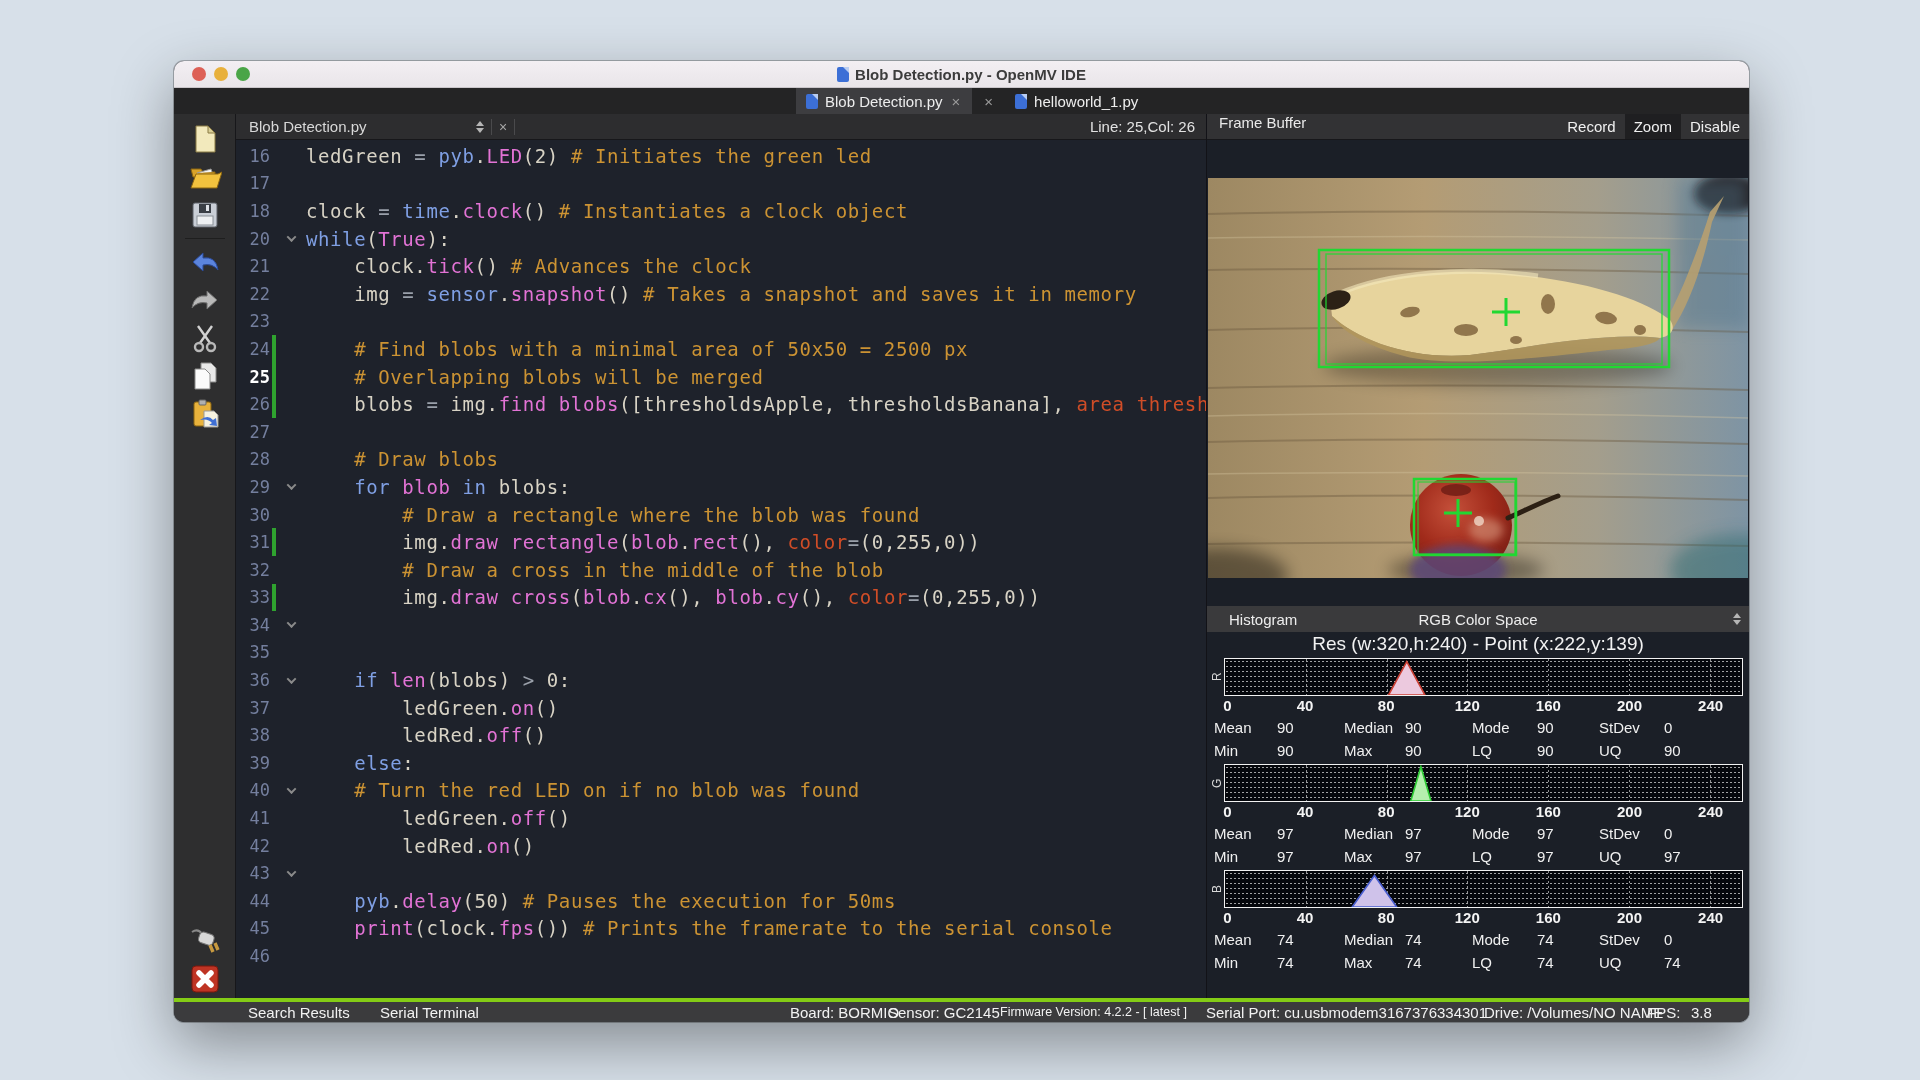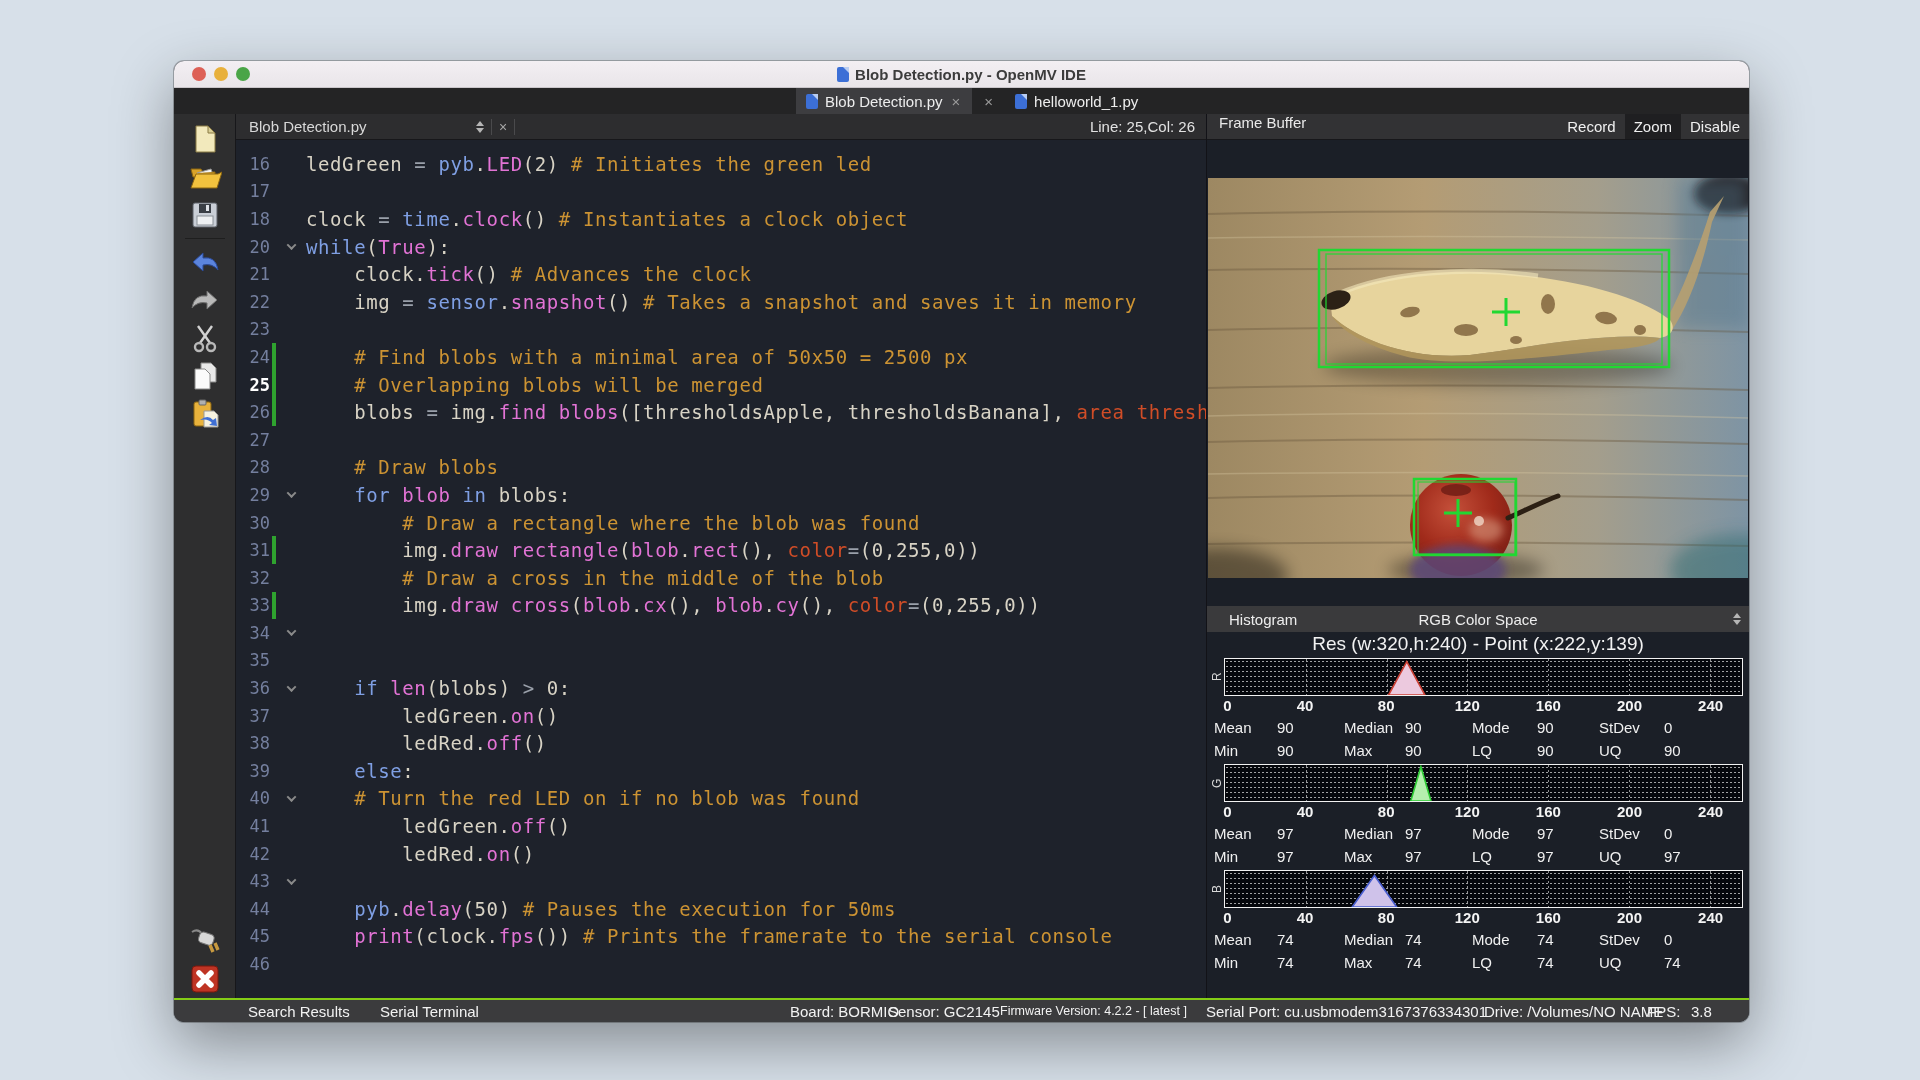--- a/index.html
+++ b/index.html
@@ -35,21 +35,21 @@
     display:flex;align-items:center;color:#d8d8d8;font-size:15px;position:relative;}
   #editor-header .doctitle{padding-left:13px;}
   .hdr-ctrls{position:absolute;left:240px;top:0;height:100%;display:flex;align-items:center;}
   .vsep{width:1px;height:16px;background:#4a4a4c;margin:0 7px;}
   .updown{display:flex;flex-direction:column;gap:2px;}
   .updown i{display:block;width:0;height:0;border-left:4px solid transparent;border-right:4px solid transparent;}
   .updown .up{border-bottom:5px solid #b5b5b5;}
   .updown .dn{border-top:5px solid #b5b5b5;}
   .x-glyph{color:#a8a8a8;font-size:14px;}
   #linecol{margin-left:auto;padding-right:11px;color:#e2e2e2;}
-  #code{flex:1 1 auto;overflow:hidden;padding-top:10px;}
+  #code{flex:1 1 auto;overflow:hidden;padding-top:2px;}
   .cl{height:27.6px;display:flex;align-items:center;white-space:pre;}
   .cl .num{width:34px;flex:0 0 34px;text-align:right;color:#747f9e;font:17px "DejaVu Sans Mono",monospace;}
   .cl .num.cur{color:#ffffff;font-weight:bold;}
   .cl .bar{width:4px;flex:0 0 4px;margin-left:2px;align-self:stretch;}
   .cl .bar.on{background:#2fa32f;}
   .cl .fold{width:30px;flex:0 0 30px;display:flex;justify-content:center;align-items:center;}
   .chev{width:7px;height:7px;border-right:2px solid #8a8a8a;border-bottom:2px solid #8a8a8a;transform:rotate(45deg) translate(-1px,-1px);}
   .cl .src{flex:1 1 auto;overflow:hidden;font:19px "DejaVu Sans Mono",monospace;letter-spacing:.6px;color:#d8d3c5;}
   .c-id{color:#d8d3c5;} .c-kw{color:#7f9fe3;} .c-fn{color:#e273d5;}
   .c-cm{color:#cc9333;} .c-arg{color:#d04d27;} .c-op{color:#9aa0aa;}
@@ -77,21 +77,21 @@
   .chan .plot{flex:1 1 auto;position:relative;border:1px solid #f2f2f2;background:#05070c;
     background-image:radial-gradient(rgba(255,255,255,.62) .7px,transparent .9px);background-size:4px 5px;}
   .gridline{position:absolute;top:0;bottom:0;width:1px;
     background:repeating-linear-gradient(to bottom,rgba(255,255,255,.55) 0 2px,transparent 2px 5px);}
   .chan svg{position:absolute;inset:0;width:100%;height:100%;}
   .axis{position:relative;height:19px;margin:1px 6px 0 17px;font-size:15px;font-weight:bold;color:#f4f4f4;}
   .axis span{position:absolute;transform:translateX(-50%);}
   .stats{display:grid;grid-template-columns:63px 67px 61px 67px 65px 62px 65px auto;
     padding-left:7px;font-size:15px;line-height:23px;color:#f0f0f0;}
   
-  #statusbar{height:24px;flex:0 0 24px;background:#3b3b3d;border-top:2px solid #84cc16;position:relative;
+  #statusbar{height:24px;flex:0 0 24px;background:#3b3b3d;border-top:4px solid #84cc16;position:relative;
     color:#f2f2f2;font-size:15px;}
   #statusbar span{position:absolute;top:50%;transform:translateY(-50%);white-space:nowrap;}
   .small{font-size:12.5px;}
 </style>
 </head>
 <body>
 
 <div id="window">
 
   <div id="titlebar">

